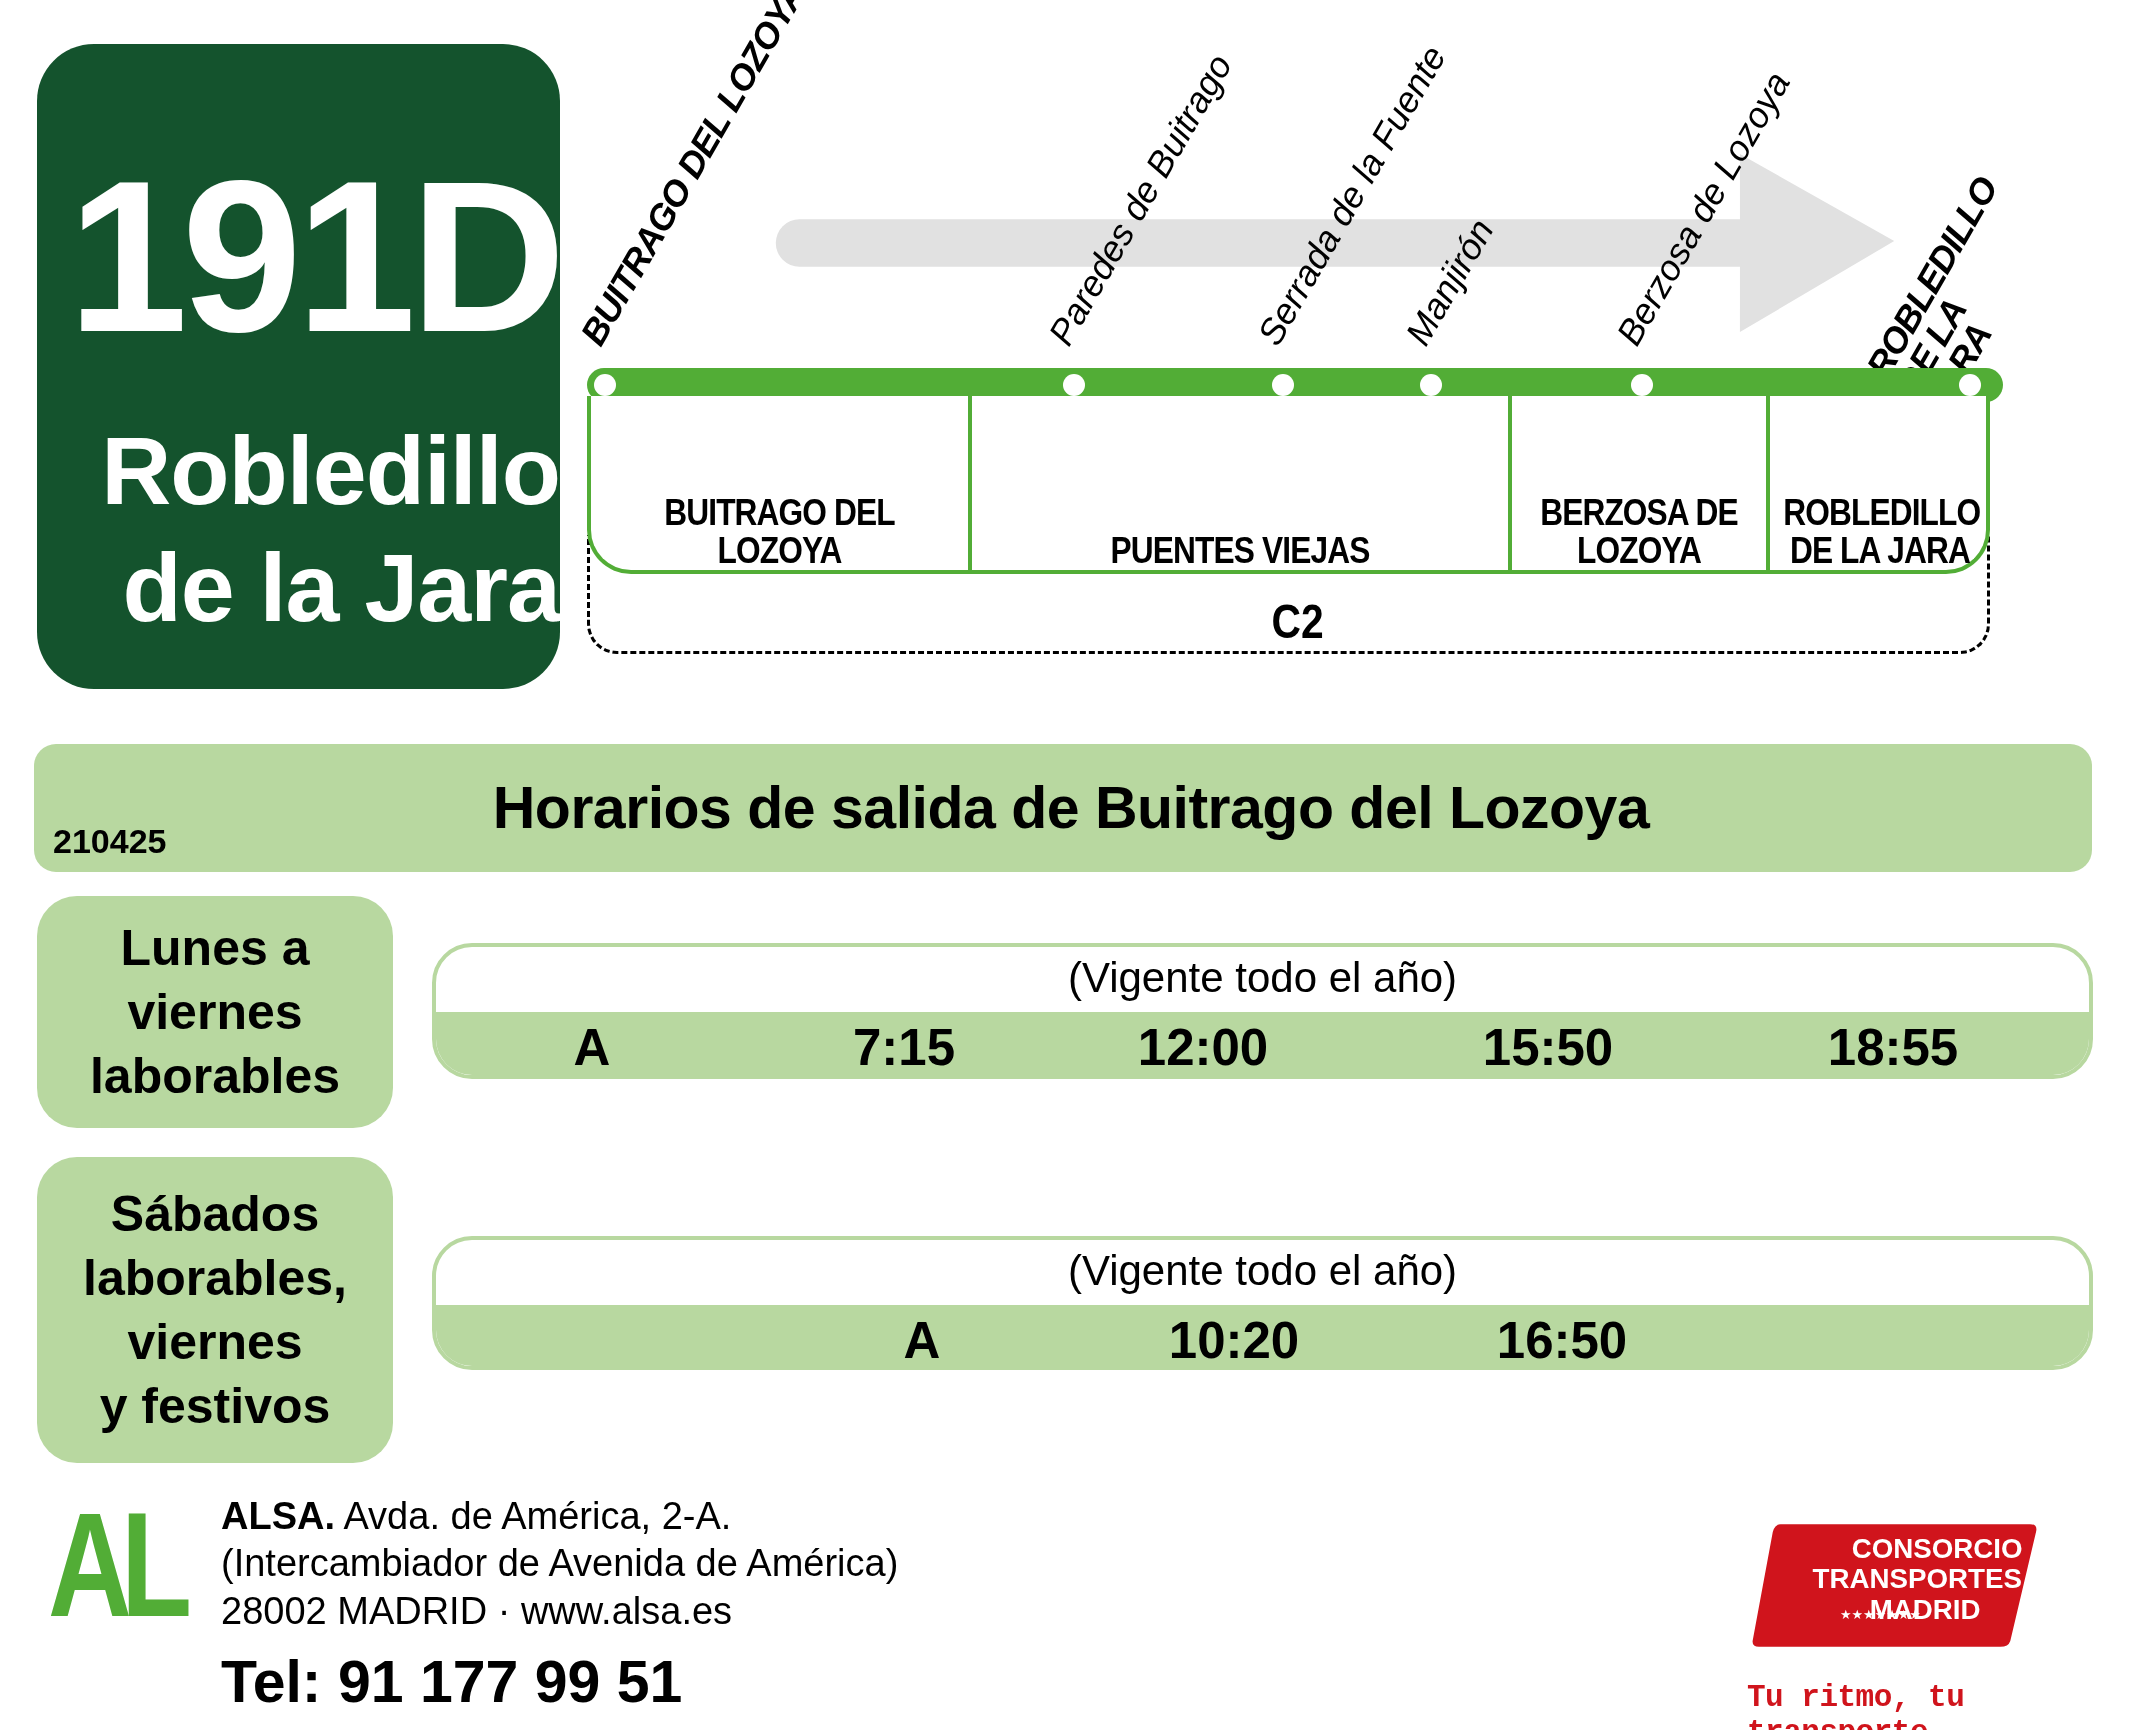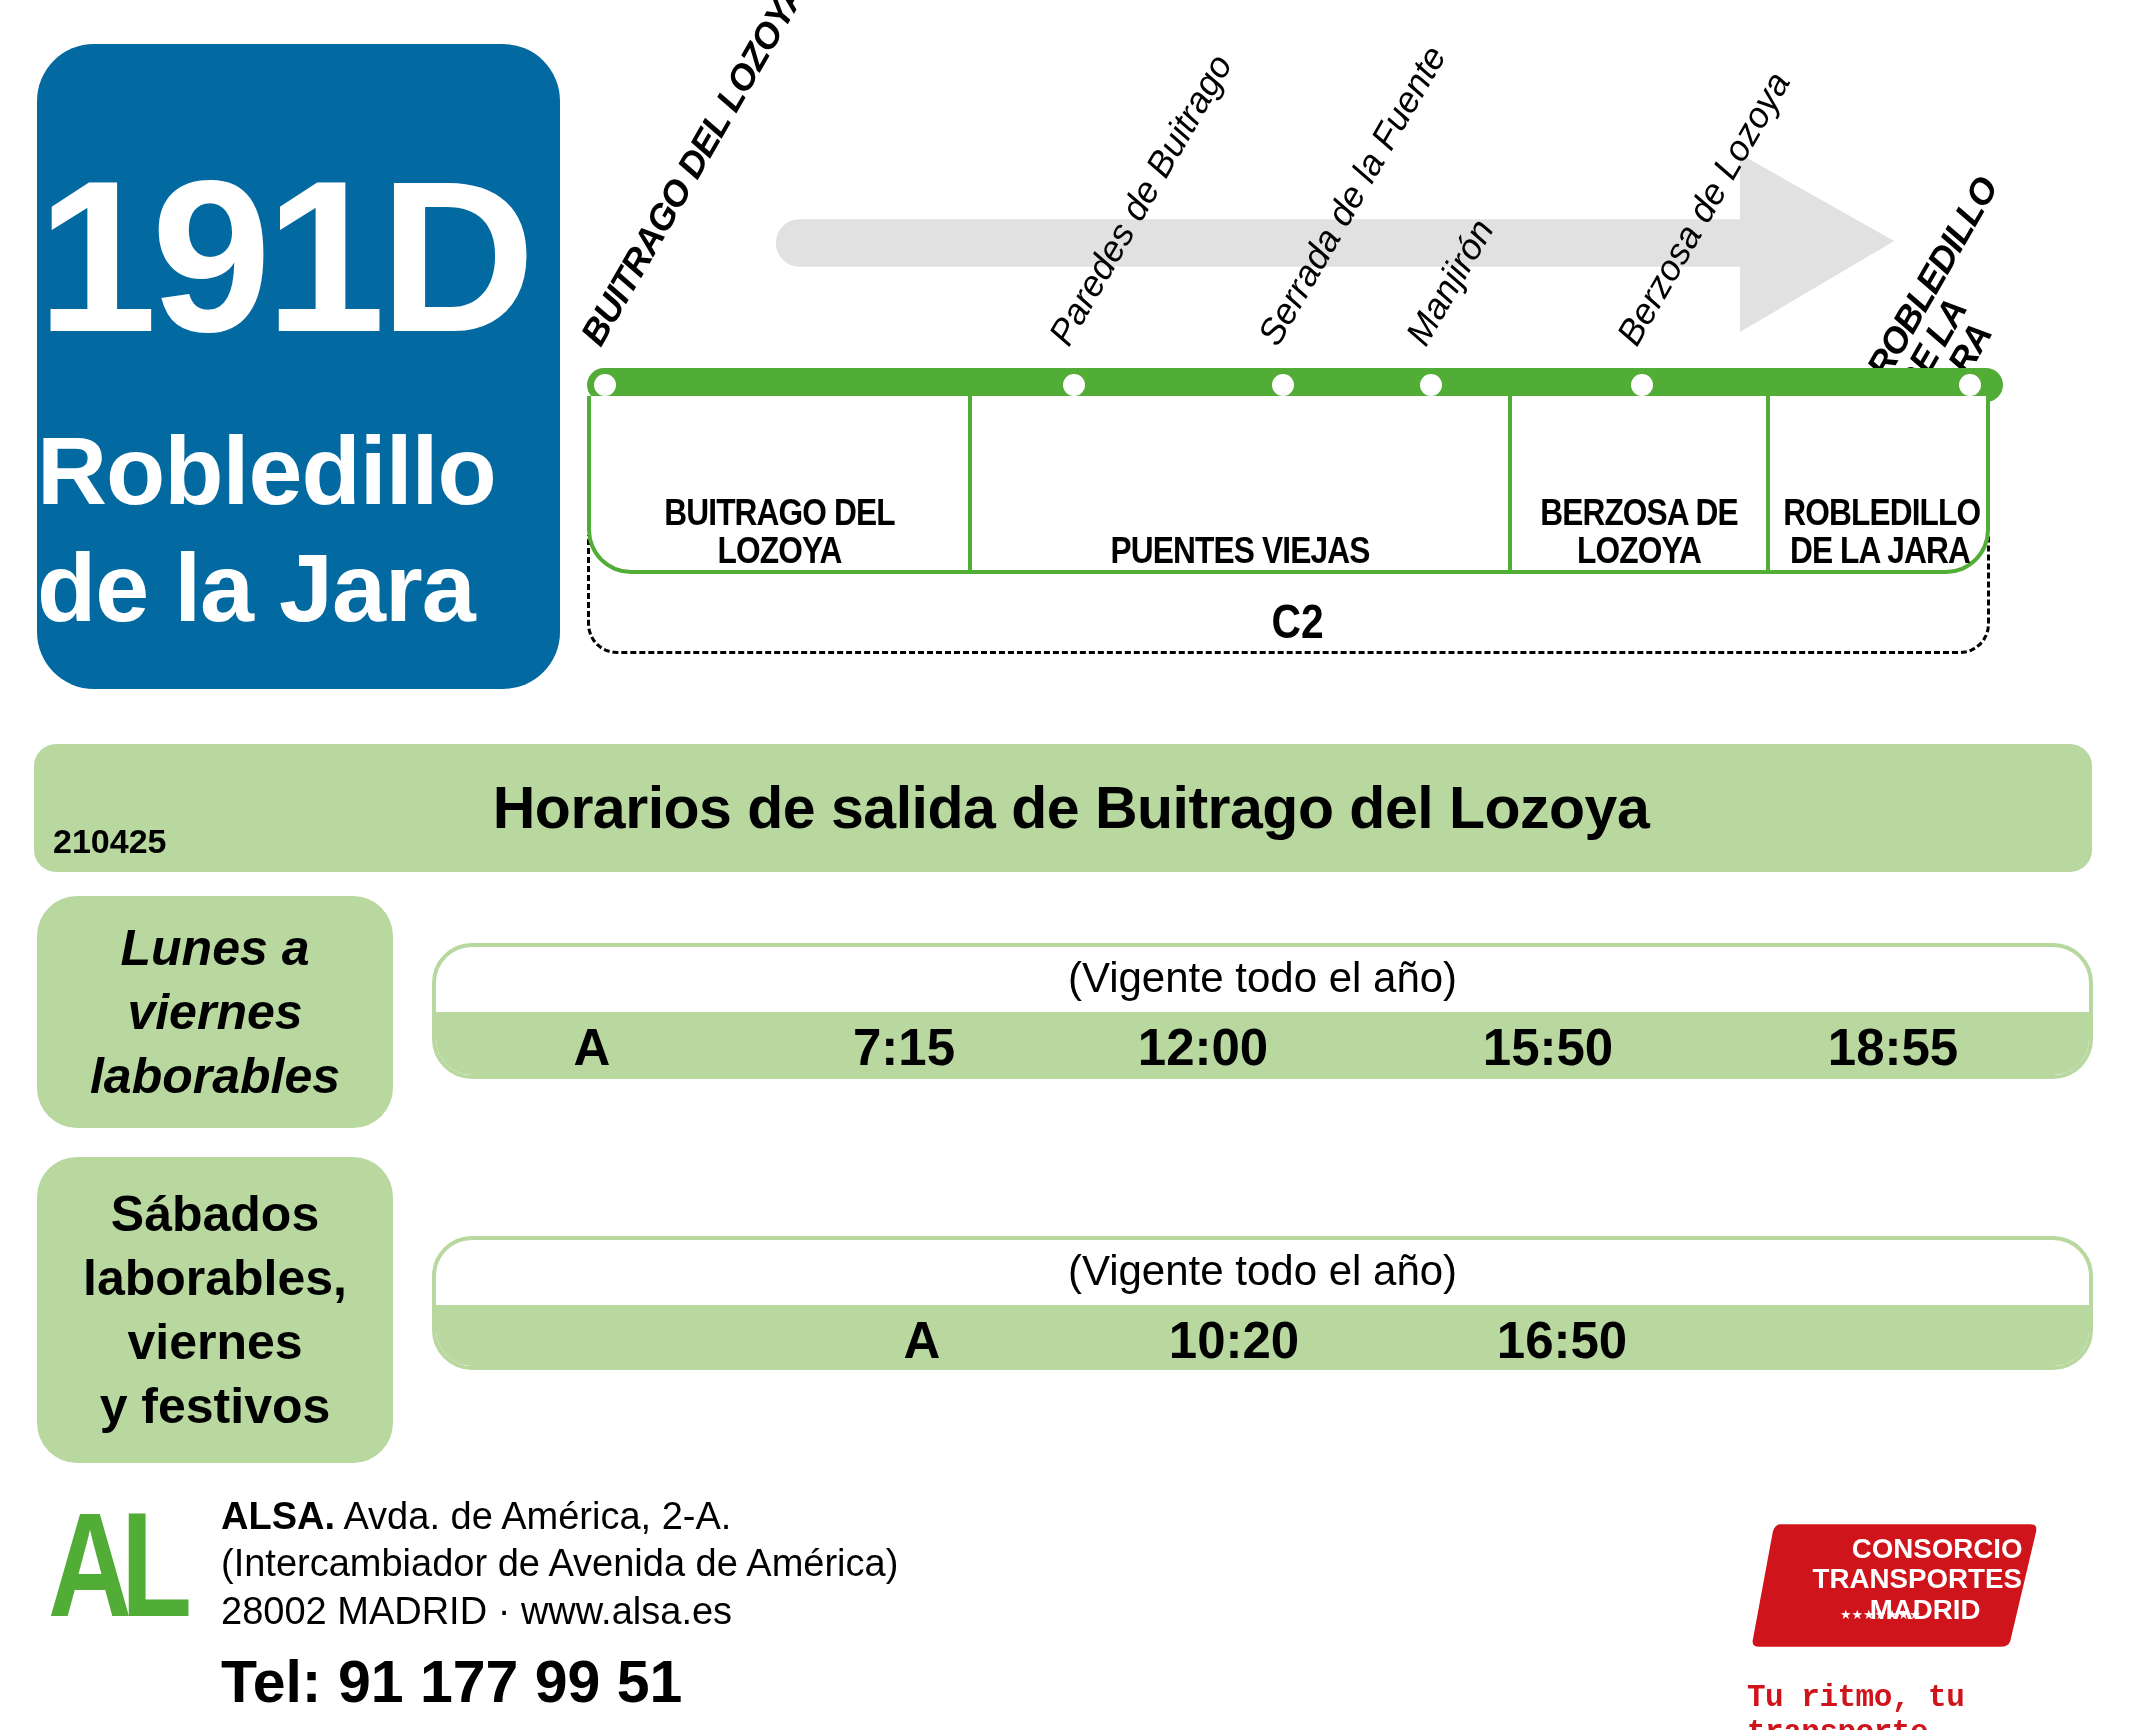--- a/index.html
+++ b/index.html
@@ -1,20 +1,20 @@
 <!DOCTYPE html>
 <html><head>
 <meta charset="utf-8">
 <style>
   html, body { margin:0; padding:0; background:#ffffff; }
   body { width:2130px; height:1731px; position:relative; overflow:hidden; font-family:"Liberation Sans", sans-serif; color:#000; }
   .abs { position:absolute; }
 
   
-  #badge { left:37px; top:44px; width:523px; height:645px; background:#0369a1; border-radius:57px; color:#fff; text-align:left; }
+  #badge { left:37px; top:44px; width:523px; height:645px; background:#14532d; border-radius:57px; color:#fff; text-align:right; }
   #badge .num { position:absolute; left:0; right:0; top:104px; font-size:216px; font-weight:bold; letter-spacing:-6px; line-height:1; }
   #badge .dest { position:absolute; left:0; right:0; top:368px; font-size:97px; font-weight:bold; line-height:117px; letter-spacing:-1px; }
 
   
   #arrow { left:775px; top:154px; width:1120px; height:178px; }
 
   
   #line { left:587px; top:368px; width:1416px; height:34px; background:#52ad36; border-radius:17px; }
   .stop-dot { position:absolute; top:374px; width:22px; height:22px; margin-left:-11px; background:#fff; border-radius:50%; }
   .stop-label { position:absolute; transform-origin:0 100%; transform:rotate(-60deg); white-space:nowrap; font-size:36px; font-style:italic; line-height:1; }
@@ -99,21 +99,21 @@
 <div class="zone-label" style="left:1770px; width:220px; top:494px;">
   <div>ROBLEDILLO</div>
   <div>DE LA JARA</div>
 </div>
 <div id="fare-label" class="abs">C2</div>
 
 <div id="header-bar" class="abs"></div>
 <div id="header-title" class="abs">Horarios de salida de Buitrago del Lozoya</div>
 <div id="doc-code" class="abs">210425</div>
 
-<div class="day-box" style="top:896px; height:232px;font-style:italic;">
+<div class="day-box" style="top:896px; height:232px;">
   <div>
     <div>Lunes a</div>
     <div>viernes</div>
     <div>laborables</div>
   </div>
 </div>
 <div class="sched" style="top:943px; height:136px;">
   <div class="validity">(Vigente todo el año)</div>
   <div class="times">
     <span class="t" style="left:156px;">A</span>

